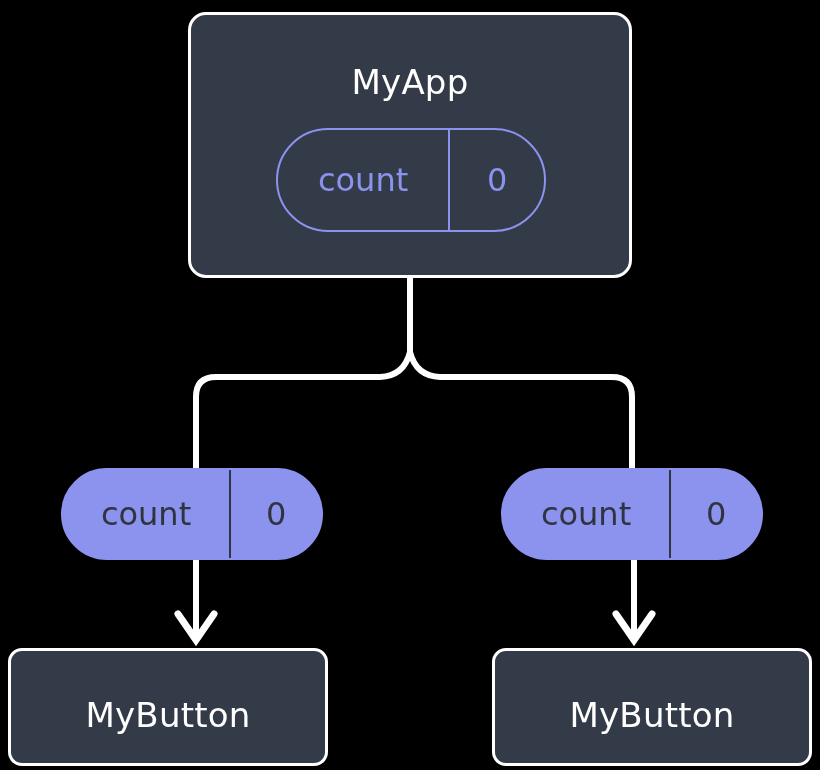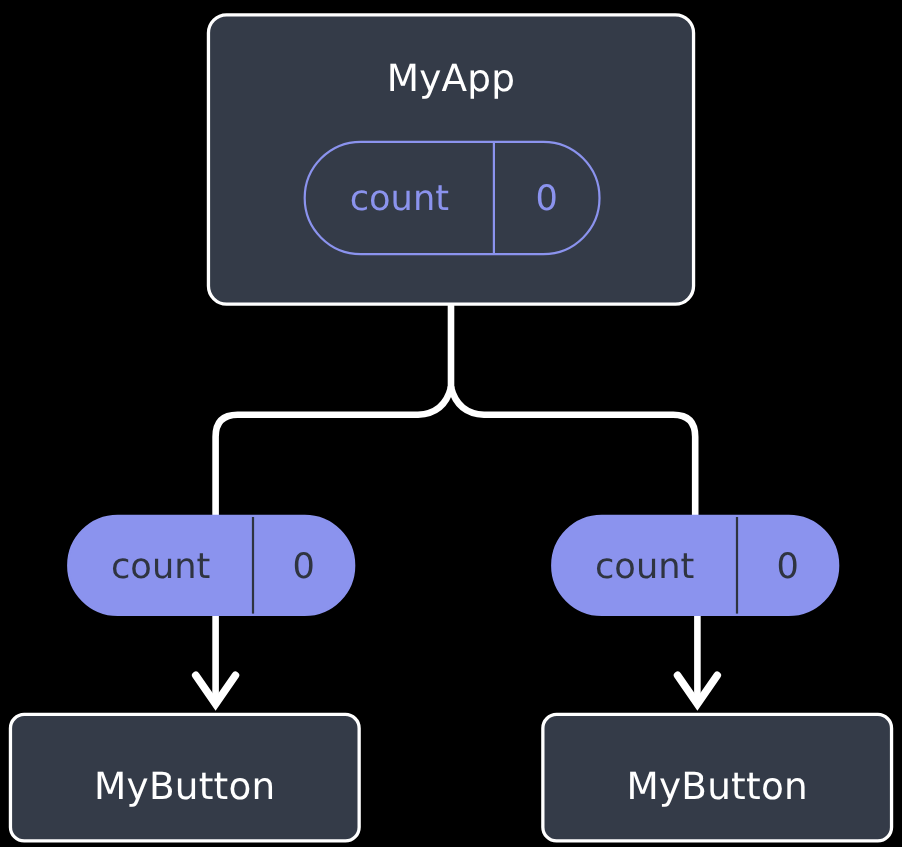--- a/index.html
+++ b/index.html
@@ -49,21 +49,21 @@
   }
 
   #node-myapp {
     left: 188px;
     top: 12px;
     width: 444px;
     height: 266px;
     border-radius: 18px;
   }
   #node-myapp .comp-title {
-    margin-top: 40px;
+    margin-top: 50px;
   }
 
   #node-button-left {
     left: 8px;
     top: 648px;
     width: 320px;
     height: 118px;
     justify-content: center;
   }
   #node-button-right {

